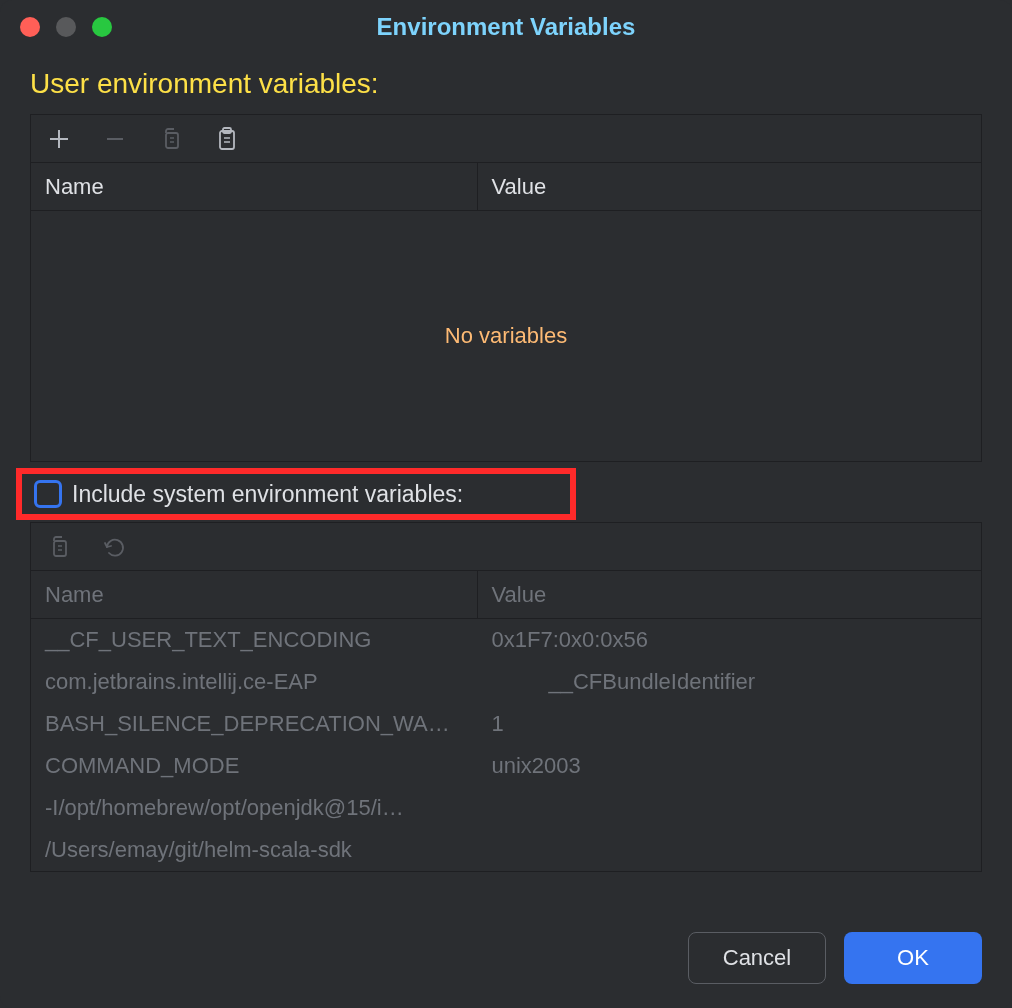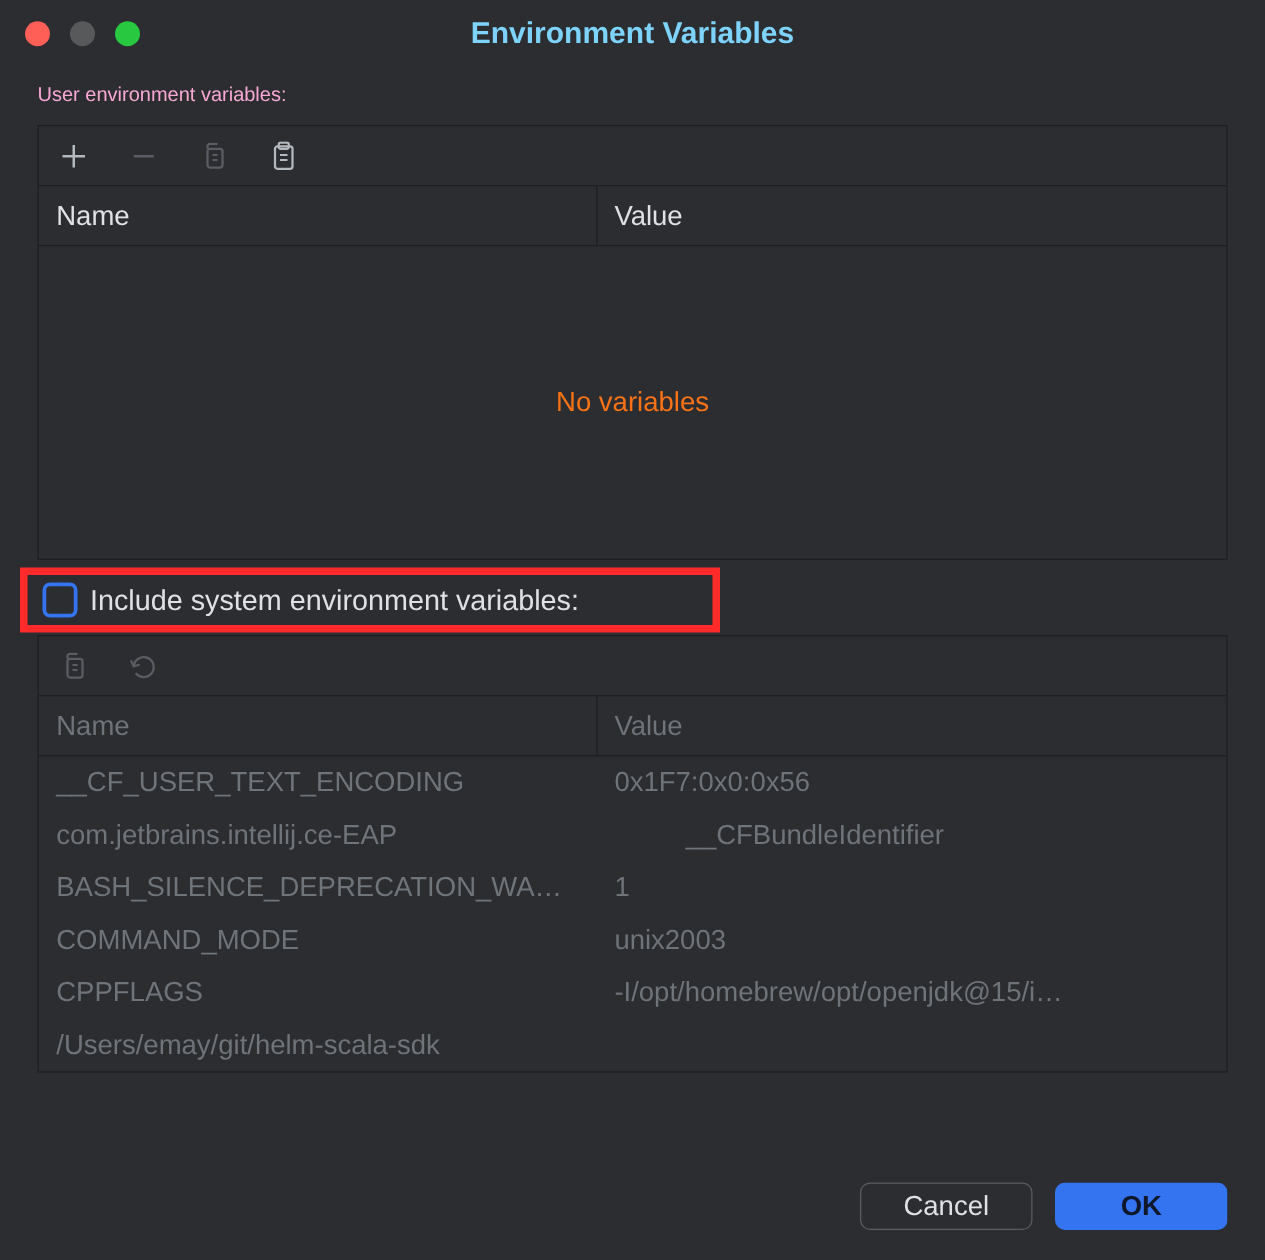--- a/index.html
+++ b/index.html
@@ -45,22 +45,22 @@
     font-weight: 600;
     color: #7dd3fc;
   }
   .content {
     flex: 1;
     padding: 14px 30px 0 30px;
     display: flex;
     flex-direction: column;
   }
   .section-label {
-    font-size: 16px;
-    color: #f9a8d4;
+    font-size: 28px;
+    color: #fde047;
     margin-bottom: 14px;
   }
   .panel {
     border: 1px solid #1e1f22;
     background: #2b2d30;
     display: flex;
     flex-direction: column;
   }
   .toolbar {
     height: 48px;
@@ -91,21 +91,21 @@
     font-size: 22px;
     color: #dfe1e5;
   }
   .header-cell.name  { width: 47%; border-right: 1px solid #1e1f22; }
   .header-cell.value { flex: 1; }
   .empty-body {
     height: 250px;
     display: flex;
     align-items: center;
     justify-content: center;
-    color: #f97316;
+    color: #fdba74;
     font-size: 22px;
   }
   .checkbox-row {
     margin-top: 12px;
     margin-bottom: 8px;
     display: flex;
     align-items: center;
     position: relative;
     padding: 6px 0;
   }
@@ -147,39 +147,39 @@
   }
   .row-cell.name  { width: 47%; }
   .row-cell.value { flex: 1; }
   .button-row {
     display: flex;
     justify-content: flex-end;
     gap: 18px;
     padding: 16px 30px 24px 0;
   }
   .btn {
-    height: 38px;
+    height: 52px;
     min-width: 138px;
     border-radius: 8px;
     font-size: 22px;
     display: flex;
     align-items: center;
     justify-content: center;
     cursor: pointer;
     border: 1px solid transparent;
   }
   .btn-cancel {
     background: #2b2d30;
     border: 1px solid #5a5d63;
     color: #dfe1e5;
   }
   .btn-ok {
     background: #3574f0;
-    color: #0f172a;
-    font-weight: 700;
+    color: #ffffff;
+    font-weight: 400;
   }
   svg { display: block; }
 </style>
 </head>
 <body>
 
 <div class="window">
 
   <div class="titlebar">
     <div class="traffic-lights">
@@ -266,21 +266,20 @@
           </div>
           <div class="row">
             <div class="row-cell name">BASH_SILENCE_DEPRECATION_WA…</div>
             <div class="row-cell value">1</div>
           </div>
           <div class="row">
             <div class="row-cell name">COMMAND_MODE</div>
             <div class="row-cell value">unix2003</div>
           </div>
           <div class="row">
-            <div class="row-cell name">CPPFLAGS</div>
             <div class="row-cell value">-I/opt/homebrew/opt/openjdk@15/i…</div>
           </div>
           <div class="row">
             <div class="row-cell value">/Users/emay/git/helm-scala-sdk</div>
           </div>
         </div>
     </div>
 
   </div>
 

